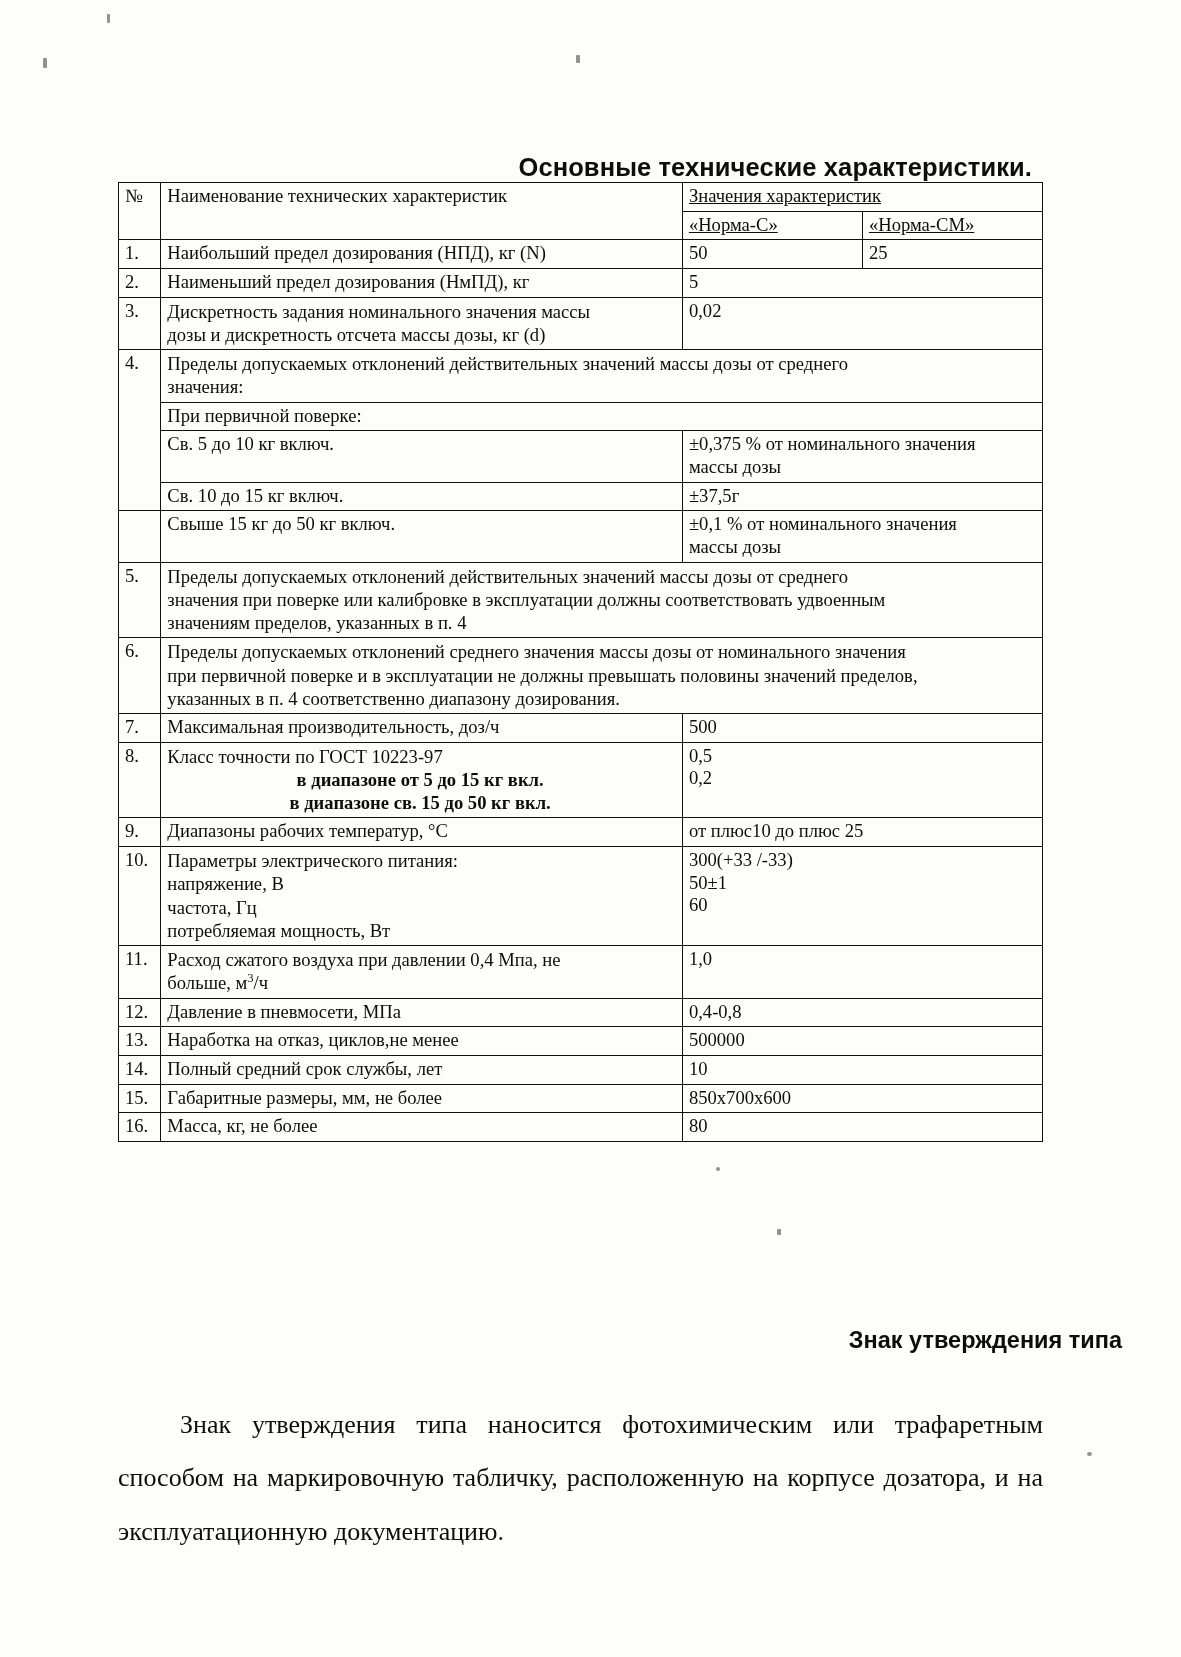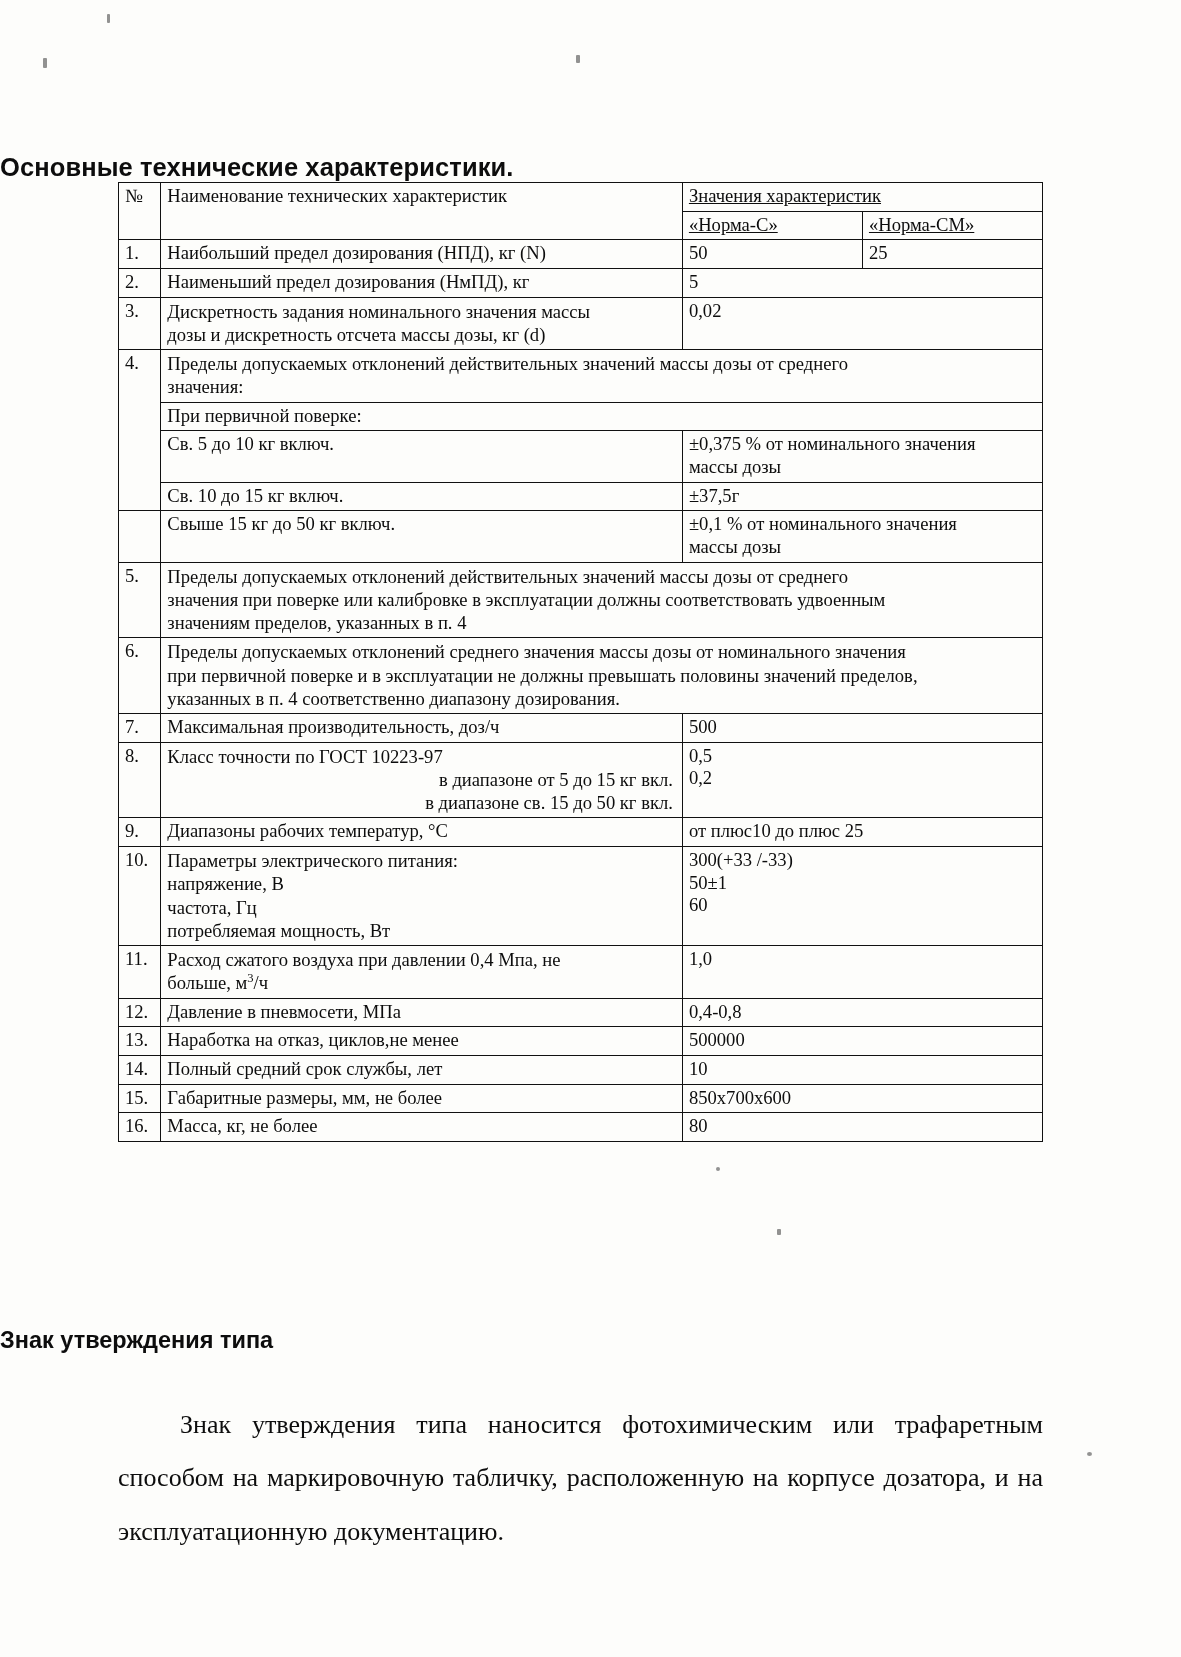--- a/index.html
+++ b/index.html
@@ -29,21 +29,21 @@
     background: #6d6d6d;
     border-radius: 50%;
     opacity: .75;
   }
 
   .doc-title {
     position: absolute;
     top: 136px;
     left: 0;
     width: 1032px;
-    text-align: left;
+    text-align: right;
     font-family: "Liberation Sans", "DejaVu Sans", sans-serif;
     font-weight: bold;
     font-size: 25.5px;
     letter-spacing: .1px;
   }
 
   
   table.spec {
     position: absolute;
     top: 182px;
@@ -71,33 +71,33 @@
   .c-val  { text-align: center; vertical-align: middle; }
   .c-val2 { width: 177px; text-align: center; vertical-align: middle; margin-top: 47px; }
 
   .hdr-mid  { vertical-align: middle; }
   .hdr-name { text-align: center; vertical-align: middle; }
   .hdr-vals { text-align: center; vertical-align: middle; text-decoration: underline; }
 
   .val-mid { vertical-align: middle; text-align: center; }
   .val-bot { vertical-align: bottom; text-align: center; padding-bottom: 4px; }
 
-  .indent-r { display: block; text-align: right; padding-right: 4px; }
+  .indent-r { display: block; text-align: center; padding-right: 4px; font-weight: bold; }
 
   .two-line { line-height: 1.25; margin-top: 40px; }
 
   sup.small { font-size: .68em; vertical-align: super; line-height: 0; }
 
   
   .section-title {
     position: absolute;
     top: 1307px;
     left: 0;
     width: 1122px;
-    text-align: left;
+    text-align: right;
     font-family: "Liberation Sans", "DejaVu Sans", sans-serif;
     font-weight: bold;
     font-size: 23.5px;
   }
   .body-par {
     position: absolute;
     top: 1372px;
     left: 118px;
     width: 925px;
     font-size: 26px;

